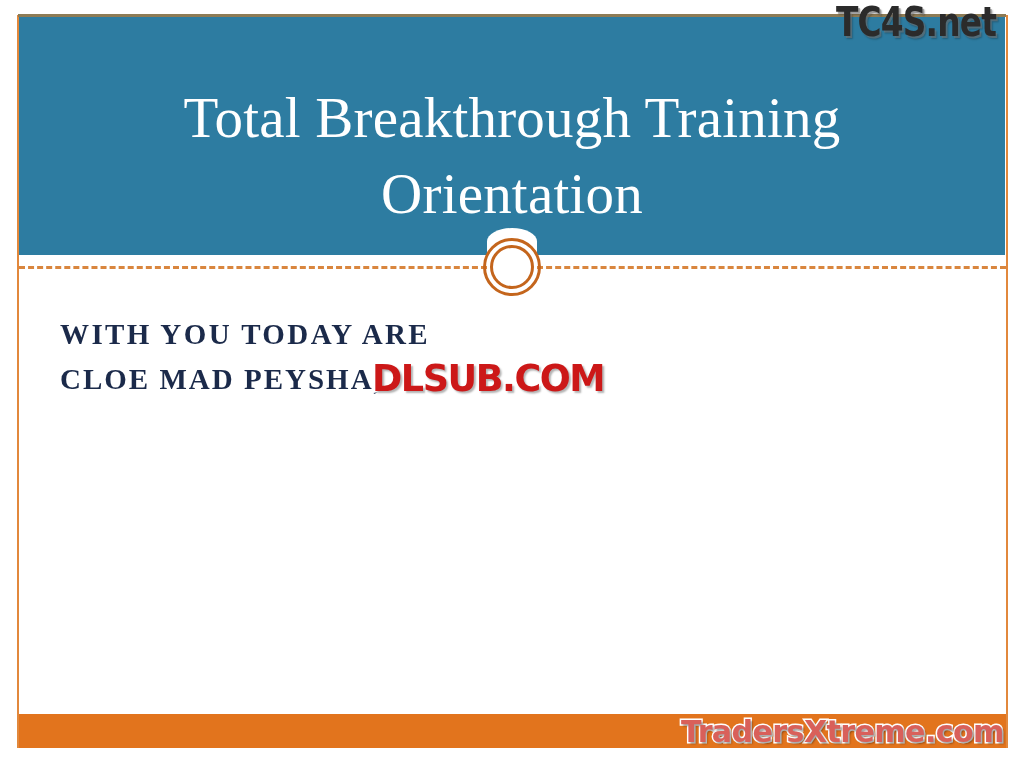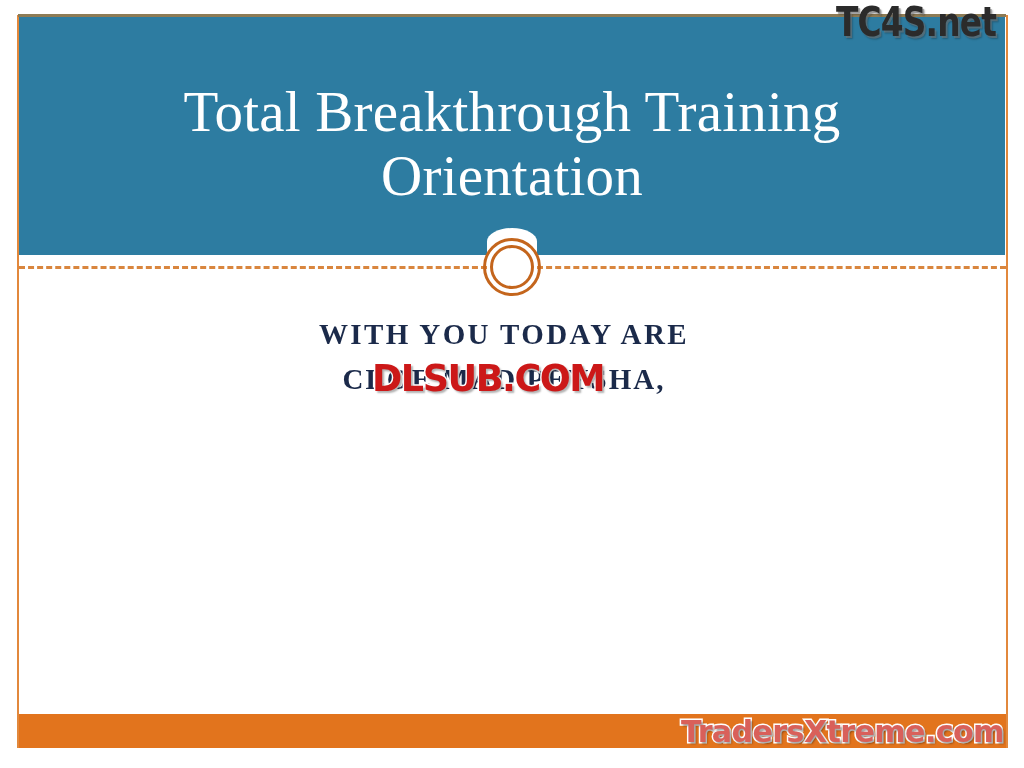--- a/index.html
+++ b/index.html
@@ -65,21 +65,21 @@
   .title {
     position: absolute;
     left: 19px;
     top: 80px;
     width: 986px;
     text-align: center;
     color: #FFFFFF;
     font-family: "Liberation Serif", serif;
     font-weight: 400;
     font-size: 57px;
-    line-height: 64px;
+    line-height: 76px;
     letter-spacing: 0.2px;
     white-space: pre-line;
   }
 
   
   .dash-left {
     position: absolute;
     left: 19px;
     top: 266px;
     width: 468px;
@@ -124,24 +124,24 @@
     top: 228px;
     width: 50px;
     height: 27px;
     background: #FFFFFF;
     border-radius: 50% 50% 0 0;
   }
 
   
   .subtitle {
     position: absolute;
-    left: 52px;
+    left: 60px;
     top: 312px;
     width: 904px;
-    text-align: center;
+    text-align: left;
     color: #1B2A4A;
     font-family: "Liberation Serif", serif;
     font-weight: 700;
     font-size: 29px;
     line-height: 45px;
     letter-spacing: 2.4px;
   }
   .subtitle .ln { display: block; white-space: nowrap; }
   .subtitle .ln2 { letter-spacing: 2.0px; }
 

